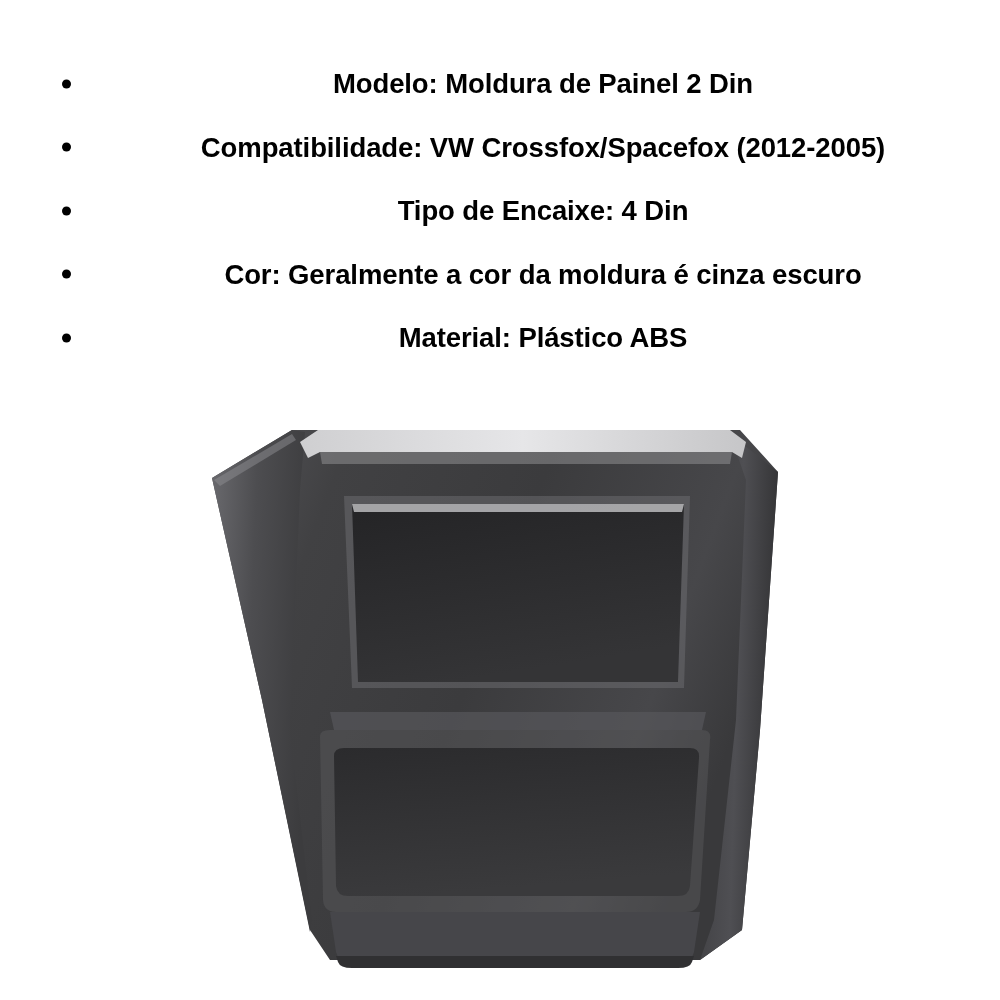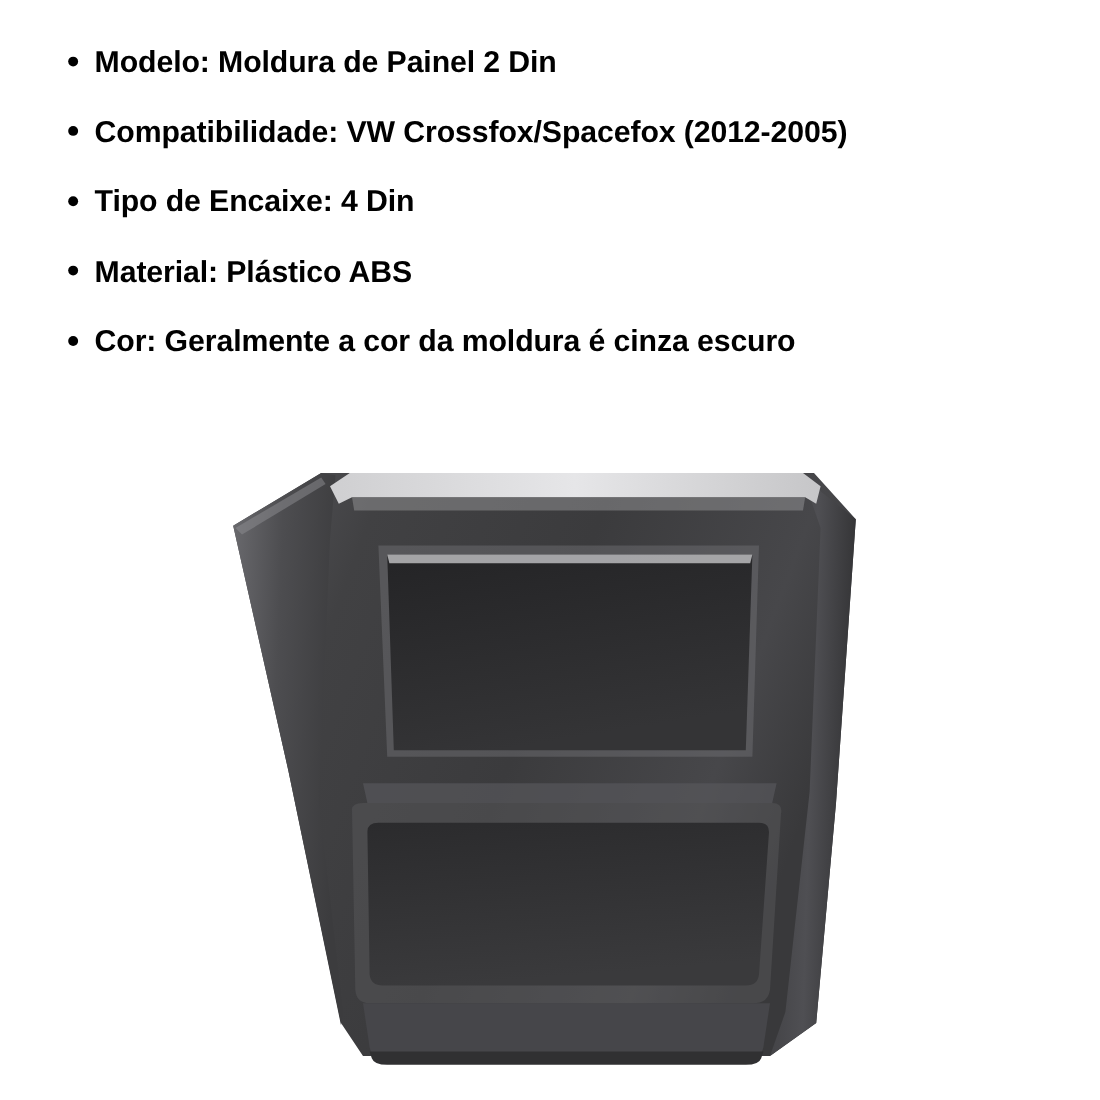--- a/index.html
+++ b/index.html
@@ -17,21 +17,22 @@
   }
   .page {
     width: 1000px;
     height: 1000px;
     position: relative;
     background: #ffffff;
   }
   .spec-list {
     list-style: none;
     margin: 0;
-    padding: 42px 0 0 0;
+    padding: 70px 0 0 0;
+    text-align: center;
   }
   .spec-item {
     position: relative;
     font-size: 27.5px;
     font-weight: bold;
     line-height: 1.0;
     padding: 0 0 0 86px;
     margin: 0 0 36px 0;
     letter-spacing: -0.1px;
     white-space: nowrap;
@@ -72,25 +73,25 @@
     <li class="spec-item">
       <span class="bullet"></span>
       <span>Compatibilidade: VW Crossfox/Spacefox (2012-2005)</span>
     </li>
     <li class="spec-item">
       <span class="bullet"></span>
       <span>Tipo de Encaixe: 4 Din</span>
     </li>
     <li class="spec-item">
       <span class="bullet"></span>
-      <span>Material: Plástico ABS</span>
+      <span>Cor: Geralmente a cor da moldura é cinza escuro</span>
     </li>
     <li class="spec-item">
       <span class="bullet"></span>
-      <span>Cor: Geralmente a cor da moldura é cinza escuro</span>
+      <span>Material: Plástico ABS</span>
     </li>
   </ul>
 
   <div class="product-figure">
     <svg viewBox="0 0 1000 600" xmlns="http://www.w3.org/2000/svg">
       <defs>
         <linearGradient id="bodyGrad" x1="0" y1="0" x2="1" y2="0.35">
           <stop offset="0%" stop-color="#56565a"></stop>
           <stop offset="22%" stop-color="#414143"></stop>
           <stop offset="55%" stop-color="#3b3b3d"></stop>

